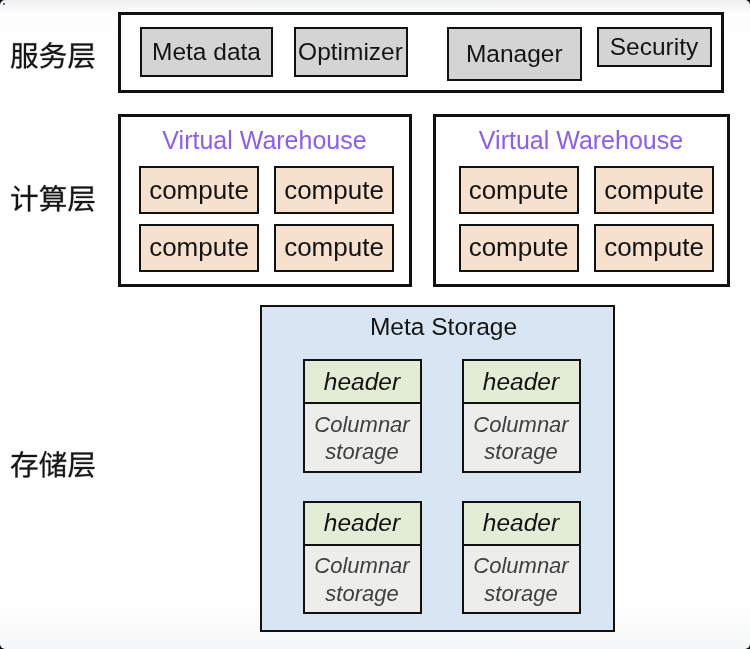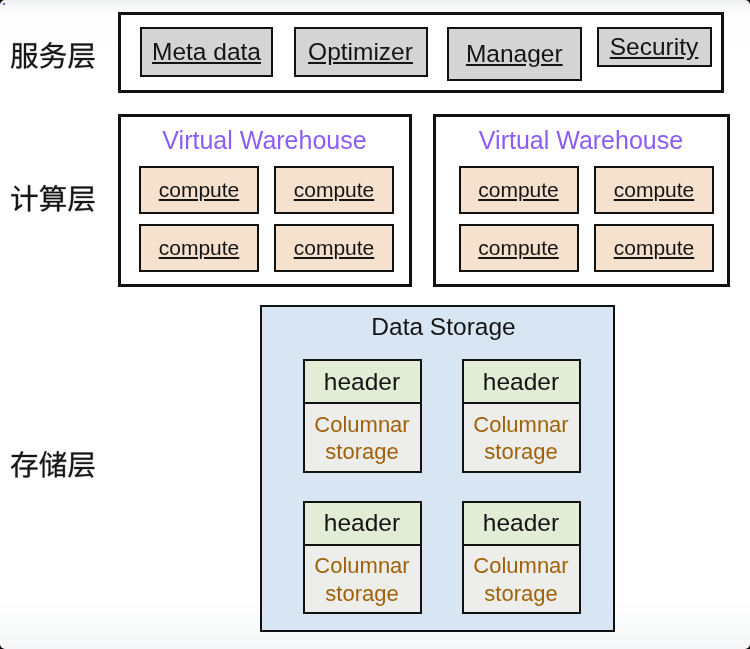--- a/index.html
+++ b/index.html
@@ -11,31 +11,31 @@
     overflow:hidden;
   }
   .card{
     position:absolute;inset:0;
     border-radius:5px;
     background:linear-gradient(180deg,#eff0f1 0px,#fdfdfd 13px,#ffffff 60px,#ffffff 600px,#f5f6f7 649px);
   }
   .dot-blue{position:absolute;left:3px;top:3px;width:2px;height:2px;background:#3a3aa8;border-radius:50%;}
   .abs{position:absolute;box-sizing:border-box;}
   .outline{border:3px solid #111;background:#fff;}
-  .cellbox{display:flex;align-items:center;justify-content:center;color:#141414;text-decoration:underline;}
+  .cellbox{display:flex;align-items:center;justify-content:center;color:#141414;}
   .svcbox{border:2.5px solid #111;background:#d4d4d4;font-size:24.5px;}
-  .computebox{border:2.5px solid #111;background:#f6e0ce;font-size:21px;text-align:center;}
+  .computebox{border:2.5px solid #111;background:#f6e0ce;font-size:26px;text-align:center;}
   .vw-title{position:absolute;left:0;right:0;text-align:center;font-size:25px;color:#8b5cf6;}
   .ds-panel{border:2.5px solid #111;background:#d8e5f2;}
   .ds-title{position:absolute;text-align:center;font-size:24.5px;color:#141414;}
-  .part{border:2.5px solid #111;background:#ededec;}
+  .part{border:2.5px solid #111;background:#ededec;font-style:italic;}
   .part-header{height:41px;border-bottom:2.5px solid #111;background:#e3edd6;
     display:flex;align-items:center;justify-content:center;font-size:24.5px;color:#141414;}
   .part-body{height:65px;display:flex;align-items:center;justify-content:center;
-    text-align:center;font-size:22px;line-height:27.5px;color:#a16207;padding-top:3px;box-sizing:border-box;}
+    text-align:center;font-size:22px;line-height:27.5px;color:#404040;padding-top:3px;box-sizing:border-box;}
   .cjk{position:absolute;fill:#161616;}
   .cjk path{stroke:#161616;stroke-width:10;}
   .sr{position:absolute;width:1px;height:1px;overflow:hidden;clip-path:inset(50%);white-space:nowrap;}
 </style>
 </head>
 <body>
 
 <div class="card">
 
   <div class="abs" style="left:9.5px;top:40.5px;width:86px;height:29px;">
@@ -60,21 +60,21 @@
         <path transform="translate(1000,0)" d="M290 131.0C333 174.0 381 235.0 402 275.0L457 235.0C435 195.0 385 137.0 341 96.0ZM472 344.0V412.0H662C596 481.0 522 539.0 442 585.0C457 598.0 482 628.0 491 642.0C516 626.0 541 609.0 565 591.0V956.0H630V905.0H847V953.0H915V519.0H651C687 486.0 721 450.0 753 412.0H959V344.0H807C863 268.0 911 183.0 950 92.0L883 73.0C864 119.0 842 163.0 817 206.0V153.0H701V40.0H632V153.0H501V218.0H632V344.0ZM701 218.0H810C783 262.0 754 304.0 722 344.0H701ZM630 739.0H847V843.0H630ZM630 682.0V581.0H847V682.0ZM346 924.0C360 906.0 385 890.0 526 802.0C521 788.0 512 761.0 508 742.0L411 798.0V359.0H247V431.0H346V785.0C346 827.0 324 852.0 309 862.0C322 876.0 340 907.0 346 924.0ZM216 38.0C173 192.0 104 345.0 25 447.0C36 464.0 56 501.0 62 517.0C89 482.0 115 442.0 139 398.0V957.0H205V264.0C234 197.0 259 126.0 280 56.0Z"></path>
         <path transform="translate(2000,0)" d="M304 424.0V491.0H873V424.0ZM209 153.0H811V273.0H209ZM133 88.0V381.0C133 540.0 124 763.0 31 920.0C50 927.0 83 946.0 98 958.0C195 794.0 209 549.0 209 381.0V338.0H886V88.0ZM288 944.0C319 932.0 367 928.0 803 899.0C818 925.0 832 950.0 842 969.0L911 935.0C877 874.0 806 768.0 751 691.0L686 718.0C712 754.0 740 797.0 766 839.0L380 862.0C433 806.0 487 735.0 533 662.0H943V596.0H239V662.0H438C394 738.0 338 808.0 320 828.0C298 853.0 278 871.0 261 874.0C270 893.0 283 929.0 288 944.0Z"></path>
       </svg>
       <span class="sr">存储层</span>
   </div>
 
   <div class="abs outline" style="left:118px;top:12px;width:606px;height:81px;"></div>
   <div class="abs cellbox svcbox" style="left:140px;top:27px;width:133px;height:50px;">
       <span>Meta data</span>
     </div>
-  <div class="abs cellbox svcbox" style="left:293.5px;top:27px;width:134px;height:50px;">
+  <div class="abs cellbox svcbox" style="left:293.5px;top:27px;width:114px;height:50px;">
       <span>Optimizer</span>
     </div>
   <div class="abs cellbox svcbox" style="left:447px;top:27px;width:134.5px;height:54px;">
       <span>Manager</span>
     </div>
   <div class="abs cellbox svcbox" style="left:596.5px;top:27px;width:115px;height:40px;">
       <span>Security</span>
     </div>
 
   <div class="abs outline" style="left:117.5px;top:114px;width:294px;height:172.5px;">
@@ -103,21 +103,21 @@
       <span>compute</span>
     </div>
   <div class="abs cellbox computebox" style="left:458.5px;top:223.5px;width:120px;height:48px;">
       <span>compute</span>
     </div>
   <div class="abs cellbox computebox" style="left:594px;top:223.5px;width:120px;height:48px;">
       <span>compute</span>
     </div>
 
   <div class="abs ds-panel" style="left:259.5px;top:305px;width:355px;height:326.5px;"></div>
-  <div class="abs ds-title" style="left:266px;top:313px;width:355px;height:28px;">Data Storage</div>
+  <div class="abs ds-title" style="left:266px;top:313px;width:355px;height:28px;">Meta Storage</div>
 
   <div class="abs part" style="left:302.5px;top:359px;width:119px;height:113.5px;">
     <div class="part-header">
         <span>header</span>
       </div>
     <div class="part-body">Columnar storage</div>
   </div>
   <div class="abs part" style="left:461.5px;top:359px;width:119px;height:113.5px;">
     <div class="part-header">
         <span>header</span>

